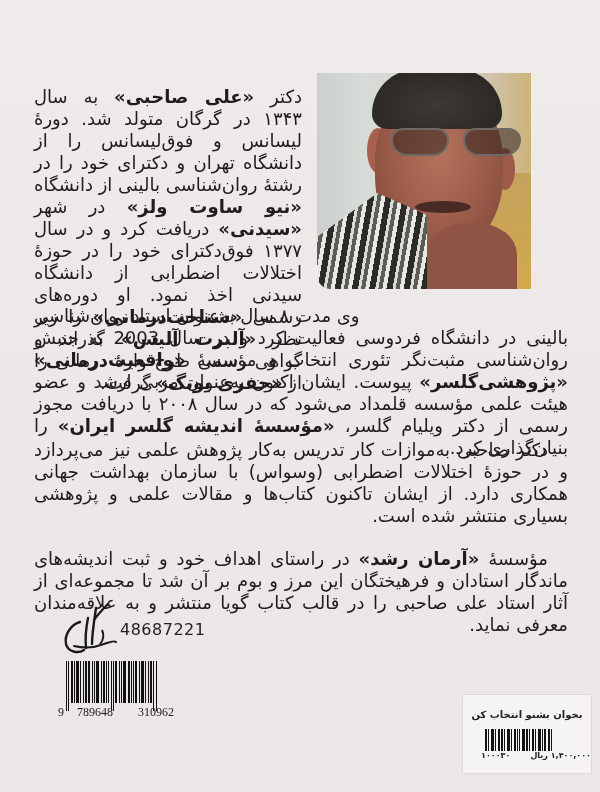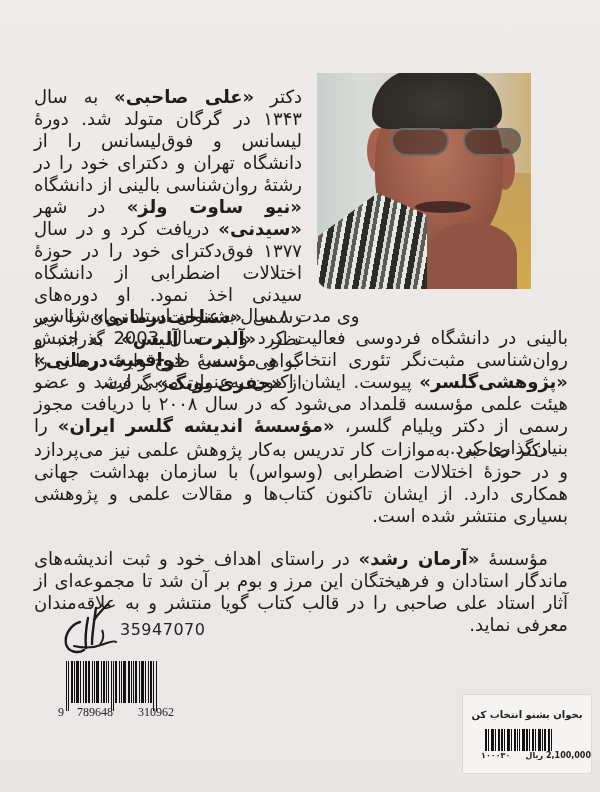--- a/index.html
+++ b/index.html
@@ -123,21 +123,21 @@
 
   <div class="text p3"><span>دکتر صاحبی به‌موازات کار تدریس به‌کار پژوهش علمی نیز می‌پردازد و در حوزهٔ اختلالات اضطرابی (وسواس) با سازمان بهداشت جهانی همکاری دارد. از ایشان تاکنون کتاب‌ها و مقالات علمی و پژوهشی بسیاری منتشر شده است.</span></div>
 
   <div class="text p4"><span>مؤسسهٔ </span><b>«آرمان رشد»</b><span> در راستای اهداف خود و ثبت اندیشه‌های ماندگار استادان و فرهیختگان این مرز و بوم بر آن شد تا مجموعه‌ای از آثار استاد علی صاحبی را در قالب کتاب گویا منتشر و به علاقه‌مندان معرفی نماید.</span></div>
 
   <svg class="logo" viewBox="0 0 60 58">
     <path d="M50 4 C44 10 40 14 36 20 M38 8 C36 22 34 34 34 44 M30 18 C28 28 27 38 28 48 M22 22 C14 24 6 34 8 44 C10 52 20 54 26 50" stroke="#1a1a1a" stroke-width="2.4" fill="none" stroke-linecap="round"></path>
     <path d="M16 46 C24 48 36 48 46 44 C52 42 56 40 58 42" stroke="#1a1a1a" stroke-width="2" fill="none" stroke-linecap="round"></path>
     <path d="M44 30 C46 34 46 40 42 44" stroke="#1a1a1a" stroke-width="2" fill="none"></path>
   </svg>
-  <div class="phone">35947070</div>
+  <div class="phone">48687221</div>
 
   <div class="isbn">
     <div class="bars" id="isbn-bars">
         <div class="bar long" style="width: 1px;"></div>
         <div class="bar long" style="width: 1px;"></div>
         <div class="bar" style="width: 2px;"></div>
         <div class="bar" style="width: 1px;"></div>
         <div class="bar" style="width: 3px;"></div>
         <div class="bar" style="width: 1px;"></div>
         <div class="bar" style="width: 1px;"></div>
@@ -195,18 +195,18 @@
         <div class="bar" style="width: 1px;"></div>
         <div class="bar" style="width: 2px;"></div>
         <div class="bar" style="width: 1px;"></div>
         <div class="bar" style="width: 3px;"></div>
         <div class="bar" style="width: 1px;"></div>
         <div class="bar" style="width: 2px;"></div>
         <div class="bar" style="width: 2px;"></div>
         <div class="bar" style="width: 1px;"></div>
       </div>
     <div class="meta">
-      <span>2,100,000 ریال</span>
+      <span>۱,۴۰۰,۰۰۰ ریال</span>
       <span>۱۰۰۰۳۰</span>
     </div>
   </div>
 
 </div>
 
 </body></html>

